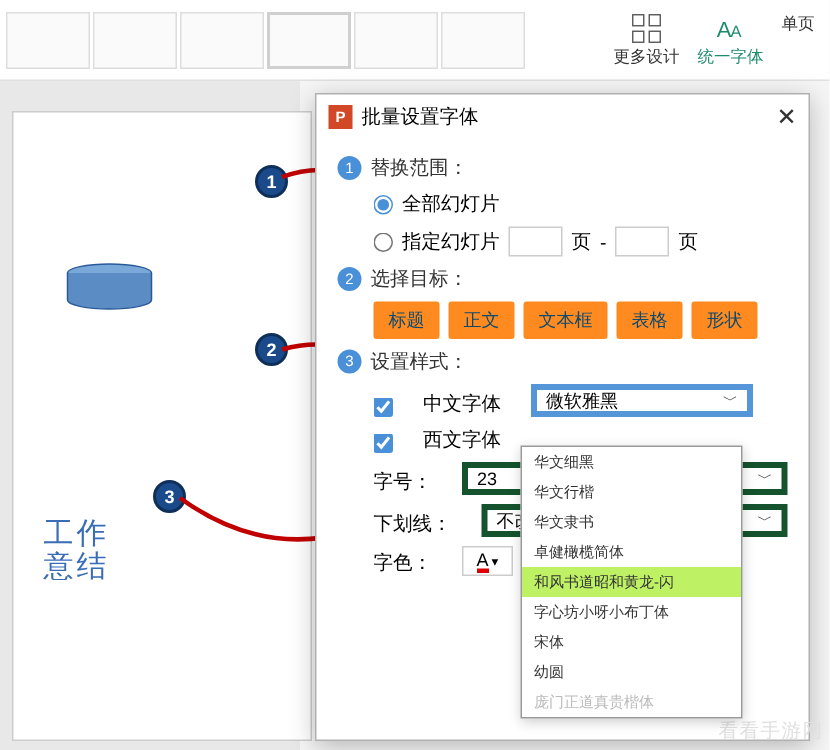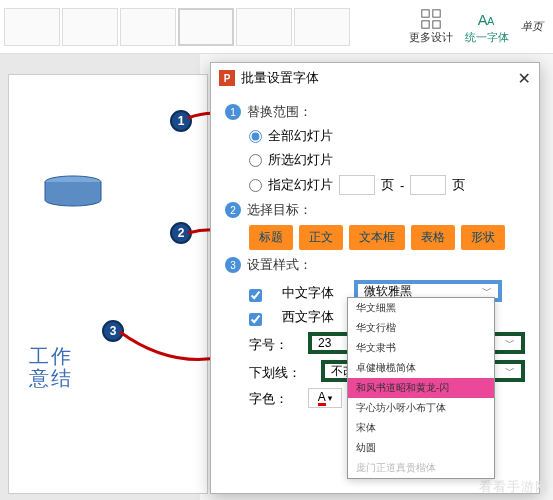--- a/index.html
+++ b/index.html
@@ -52,21 +52,21 @@
 .row input[type=checkbox]{ accent-color:#4a90d9; }
 .combo { position: relative; height: 22px; border: 4px solid #14532d; font-size: 12px; display: flex; align-items: center; padding: 0 6px; background: #fff; }
 .combo.open { width: 148px; border-color: #5596d8; }
 .combo .arr { margin-left: auto; font-size: 10px; color: #555; }
 .combo.small { width: 48px; }
 .combo.med { width: 60px; }
 .combo.right { width:66px; }
 
 .dropdown { position: absolute; left: 136px; top: 234px; width: 148px; background: #fff; border: 1px solid #999; box-shadow: 0 2px 8px rgba(0,0,0,.2); z-index: 5; }
 .dropdown .opt { font-size: 10px; padding: 3px 8px; color: #333; }
-.dropdown .opt.hi { background: #ec4899; }
+.dropdown .opt.hi { background: #bef264; }
 .dropdown .opt.gray { color: #bbb; }
 
 .colorbtn { width:34px; height:20px; border:1px solid #ccc; display:flex; align-items:center; justify-content:center; font-size:12px; gap:2px; }
 .colorbtn .A { border-bottom:3px solid #d00; line-height:1; }
 
 .watermark { position:absolute; right:4px; bottom:4px; font-size:13px; color:#e0e0e0; letter-spacing:1px; }
 </style>
 </head>
 <body>
 
@@ -87,21 +87,21 @@
         </svg>
       <span>更多设计</span>
     </div>
     <div class="rbtn active">
       <svg viewBox="0 0 24 24">
           <text x="2" y="18" font-size="16" fill="#1e8b6f">A</text>
           <text x="12" y="18" font-size="12" fill="#1e8b6f">A</text>
         </svg>
       <span>统一字体</span>
     </div>
-    <div class="rbtn" style="justify-content:center;font-style:italic;">
+    <div class="rbtn" style="">
       <span>单页</span>
     </div>
   </div>
 </div>
 
 <div class="canvas">
   <div class="slide">
     <svg class="cyl" viewBox="0 0 60 34">
       <ellipse cx="30" cy="7" rx="28" ry="6" fill="#7aa8d8" stroke="#2a5a9a"></ellipse>
       <path d="M2 7 v18 a28 6 0 0 0 56 0 V7" fill="#5b8cc4" stroke="#2a5a9a"></path>
@@ -144,24 +144,20 @@
       <div class="num">1</div>
       <span>替换范围：</span>
     </div>
     <div class="radios">
       <label class="radio-row">
         <input type="radio" name="scope" checked="" style="">
         <span>全部幻灯片</span>
       </label>
       <label class="radio-row">
         <input type="radio" name="scope" style="">
-        <span>所选幻灯片</span>
-      </label>
-      <label class="radio-row">
-        <input type="radio" name="scope" style="">
         <span>指定幻灯片</span>
         <input class="pginp" style="">
         <span>页</span>
         <span>-</span>
         <input class="pginp" style="">
         <span>页</span>
       </label>
     </div>
 
     <div class="sh">

